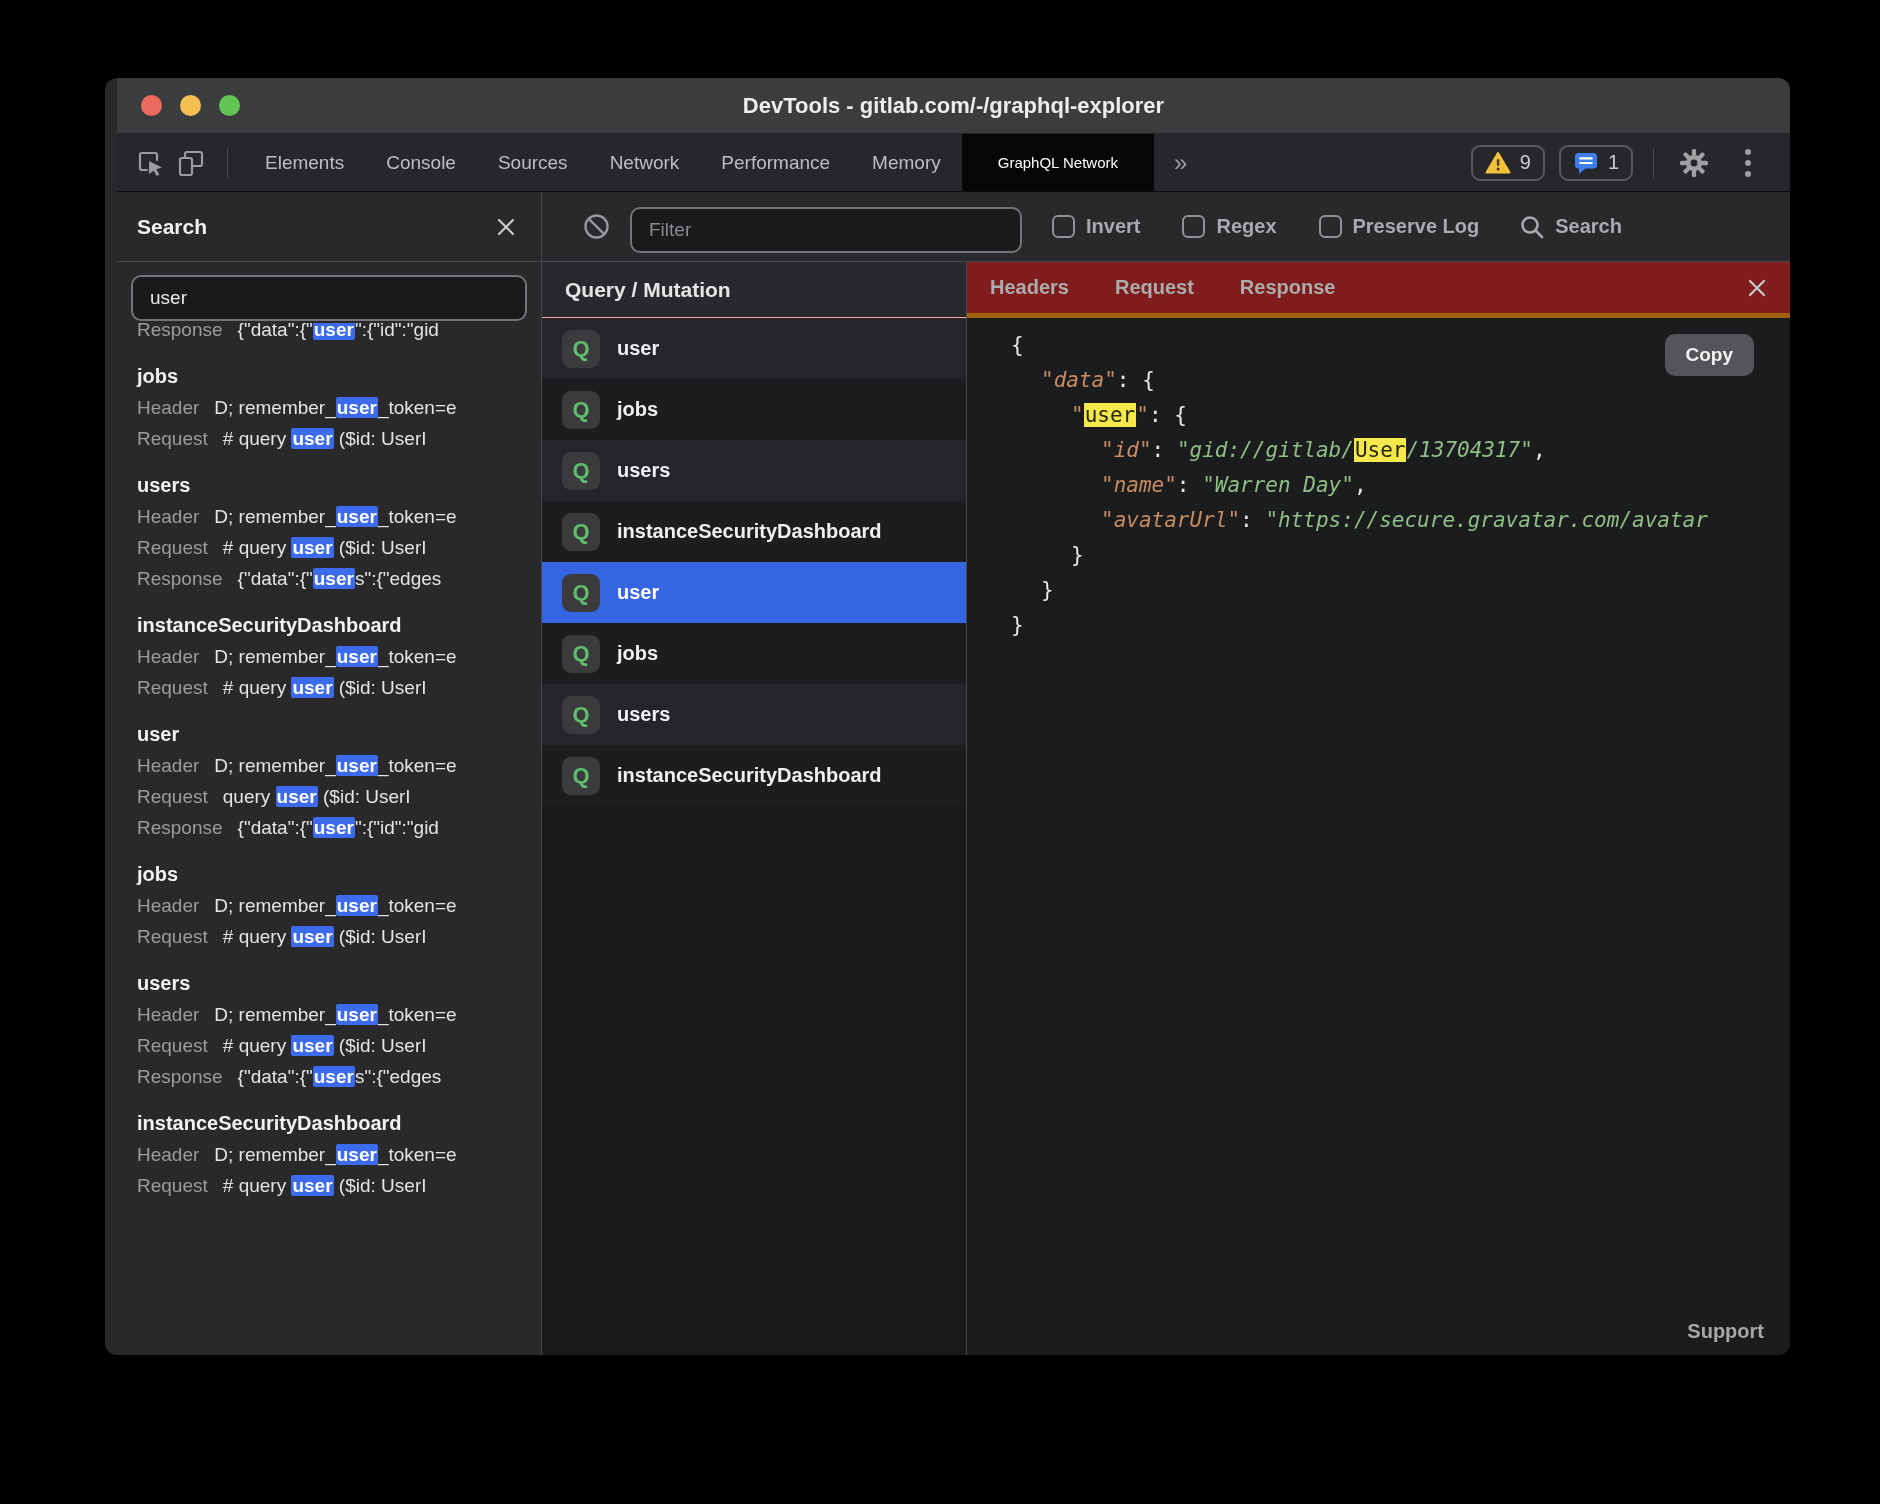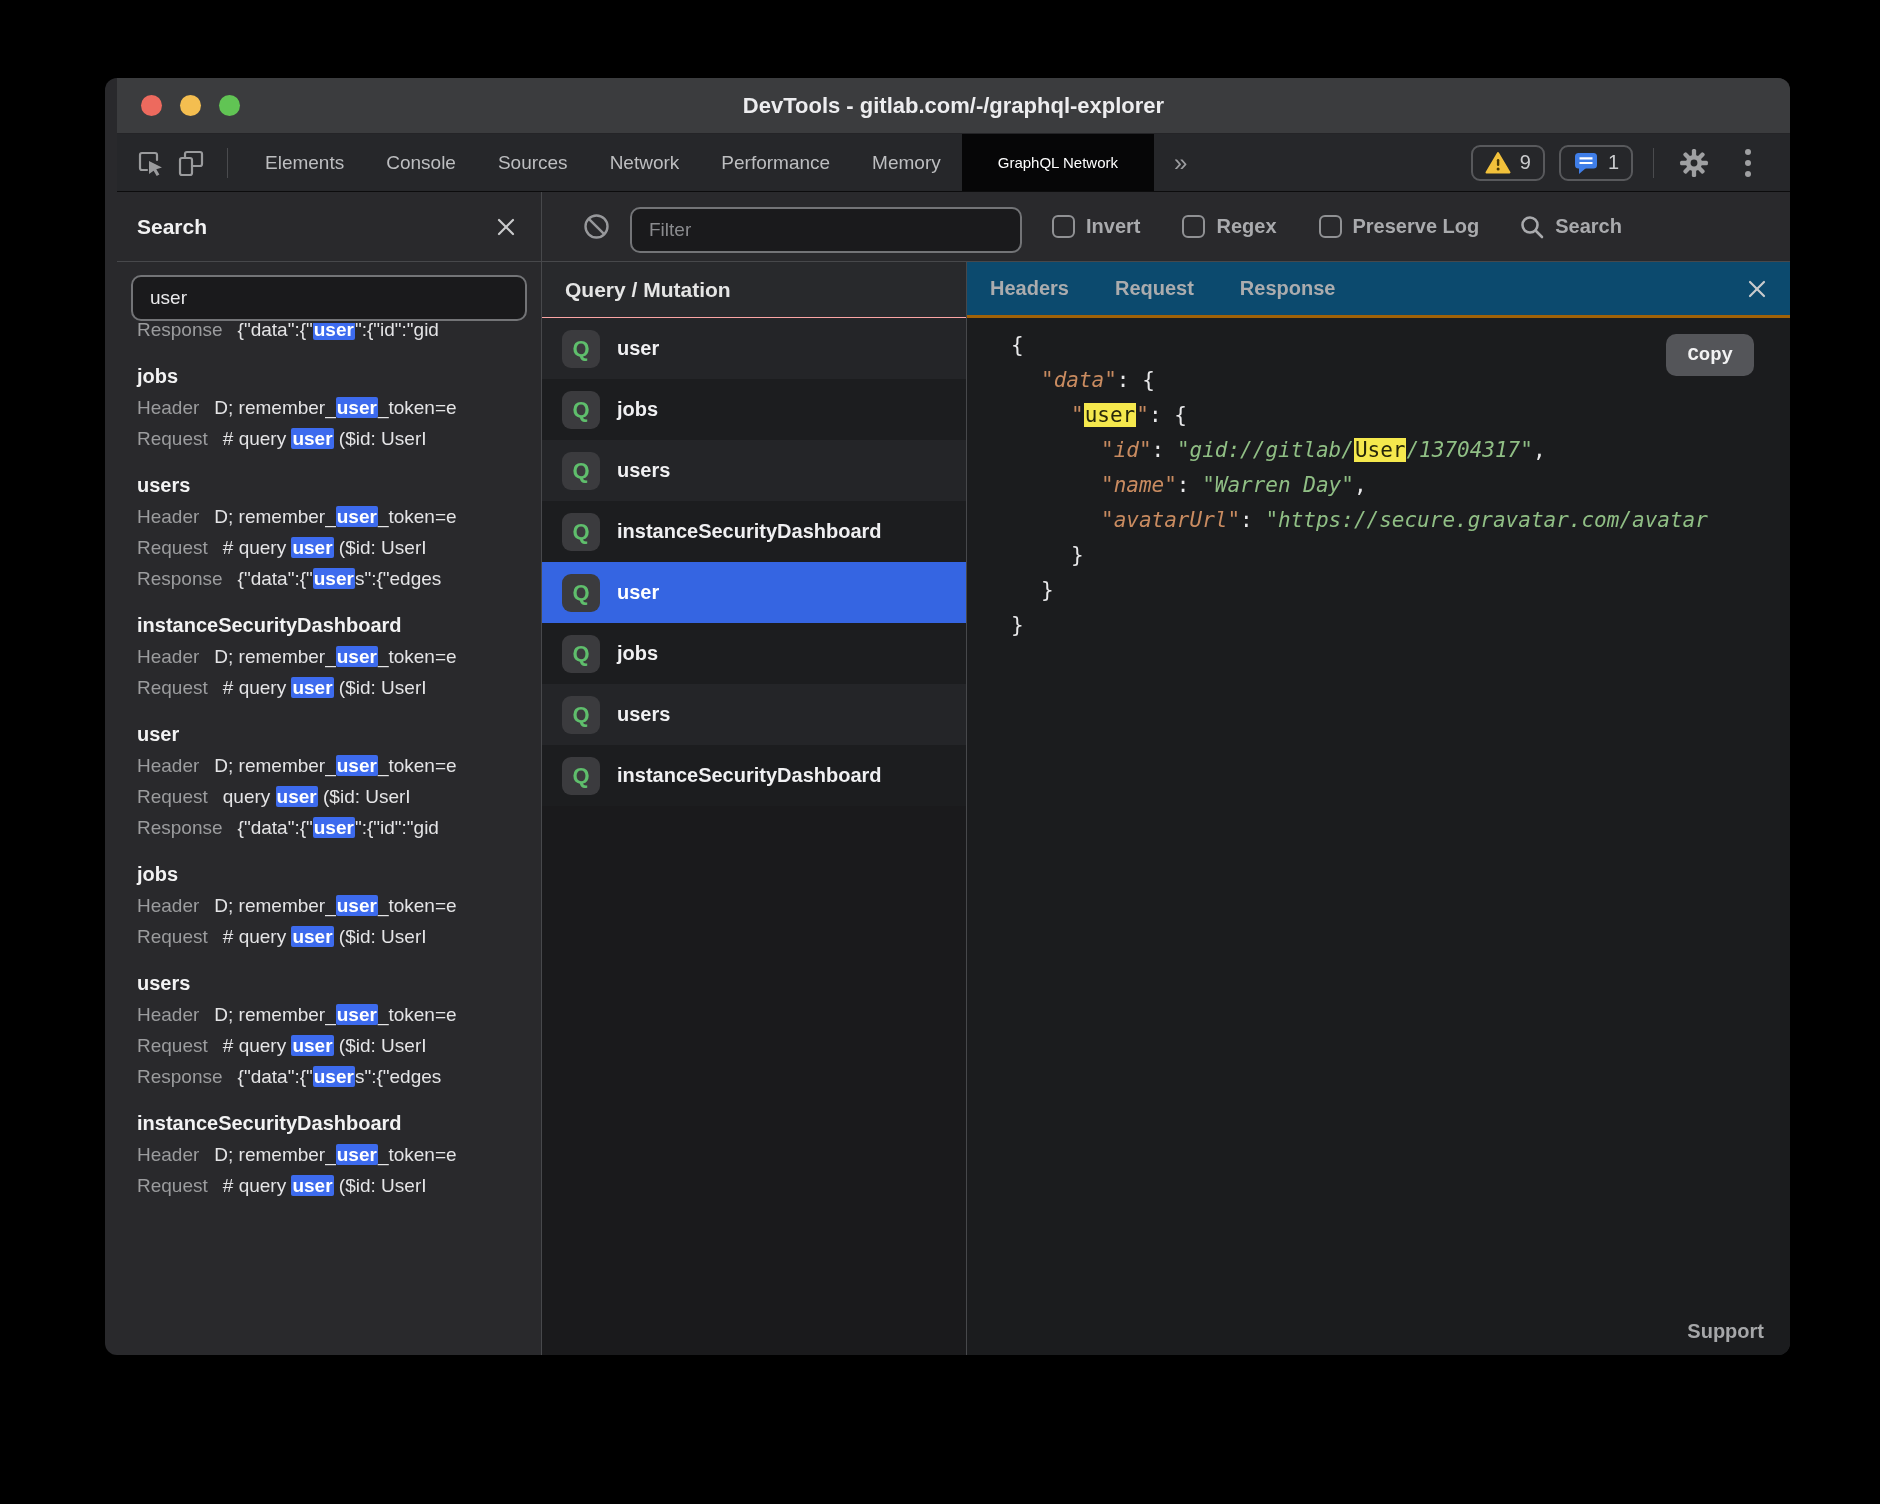--- a/index.html
+++ b/index.html
@@ -81,31 +81,31 @@
   .q-row { height:61px; display:flex; align-items:center; gap:17px; padding-left:20px;
     color:#F0F0F2; font-size:20px; font-weight:bold; }
   .q-row.lite { background:#242528; }
   .q-row.dark { background:#1C1D1F; }
   .q-row.selected { background:#3565E2; color:#fff; }
   .q-badge { width:38px; height:38px; border-radius:9px; background:#3B3B3E; flex:0 0 auto;
     display:flex; align-items:center; justify-content:center; color:#5FBE6C; font-size:22px; font-weight:bold; }
 
   
   .detail-panel { flex:1; display:flex; flex-direction:column; min-width:0; background:#1B1C1E; }
-  .detail-tabs { height:56px; flex:0 0 auto; background:#0c4a6e; display:flex; align-items:center;
-    border-bottom:3px solid #a16207; }
+  .detail-tabs { height:56px; flex:0 0 auto; background:#7f1d1d; display:flex; align-items:center;
+    border-bottom:5px solid #a16207; }
   .d-tab { padding:0 23px; height:100%; display:flex; align-items:center; color:#ABACAE;
     font-size:20px; font-weight:bold; }
   .d-tab-active { padding:0 28px; height:100%; display:flex; align-items:center;
     background:#3B3C3E; color:#fff; font-size:20px; font-weight:bold; }
   .detail-tabs .icon-btn { margin-right:18px; }
   .detail-body { flex:1; position:relative; overflow:hidden; }
   .copy-btn { position:absolute; top:16px; right:36px; background:#545559; border:none;
     border-radius:10px; padding:10px 21px; color:#F2F2F3; font-size:19px; font-weight:bold;
-    font-family:Liberation Mono, monospace; }
+    font-family:Liberation Sans, sans-serif; }
   .json { padding:10px 0 0 44px; font-family:"DejaVu Sans Mono", monospace; font-size:21px;
     line-height:35px; white-space:nowrap; overflow:hidden; }
   .tk-p { color:#E9E9EB; }
   .tk-k { color:#C98B60; font-style:italic; }
   .tk-s { color:#90BF85; font-style:italic; }
   .tk-hl { background:#F5E84D; color:#26260A; padding:0 1px; }
   .support { position:absolute; right:26px; bottom:12px; color:#A6A7A9; font-size:20px; font-weight:bold; }
 </style>
 </head>
 <body>

